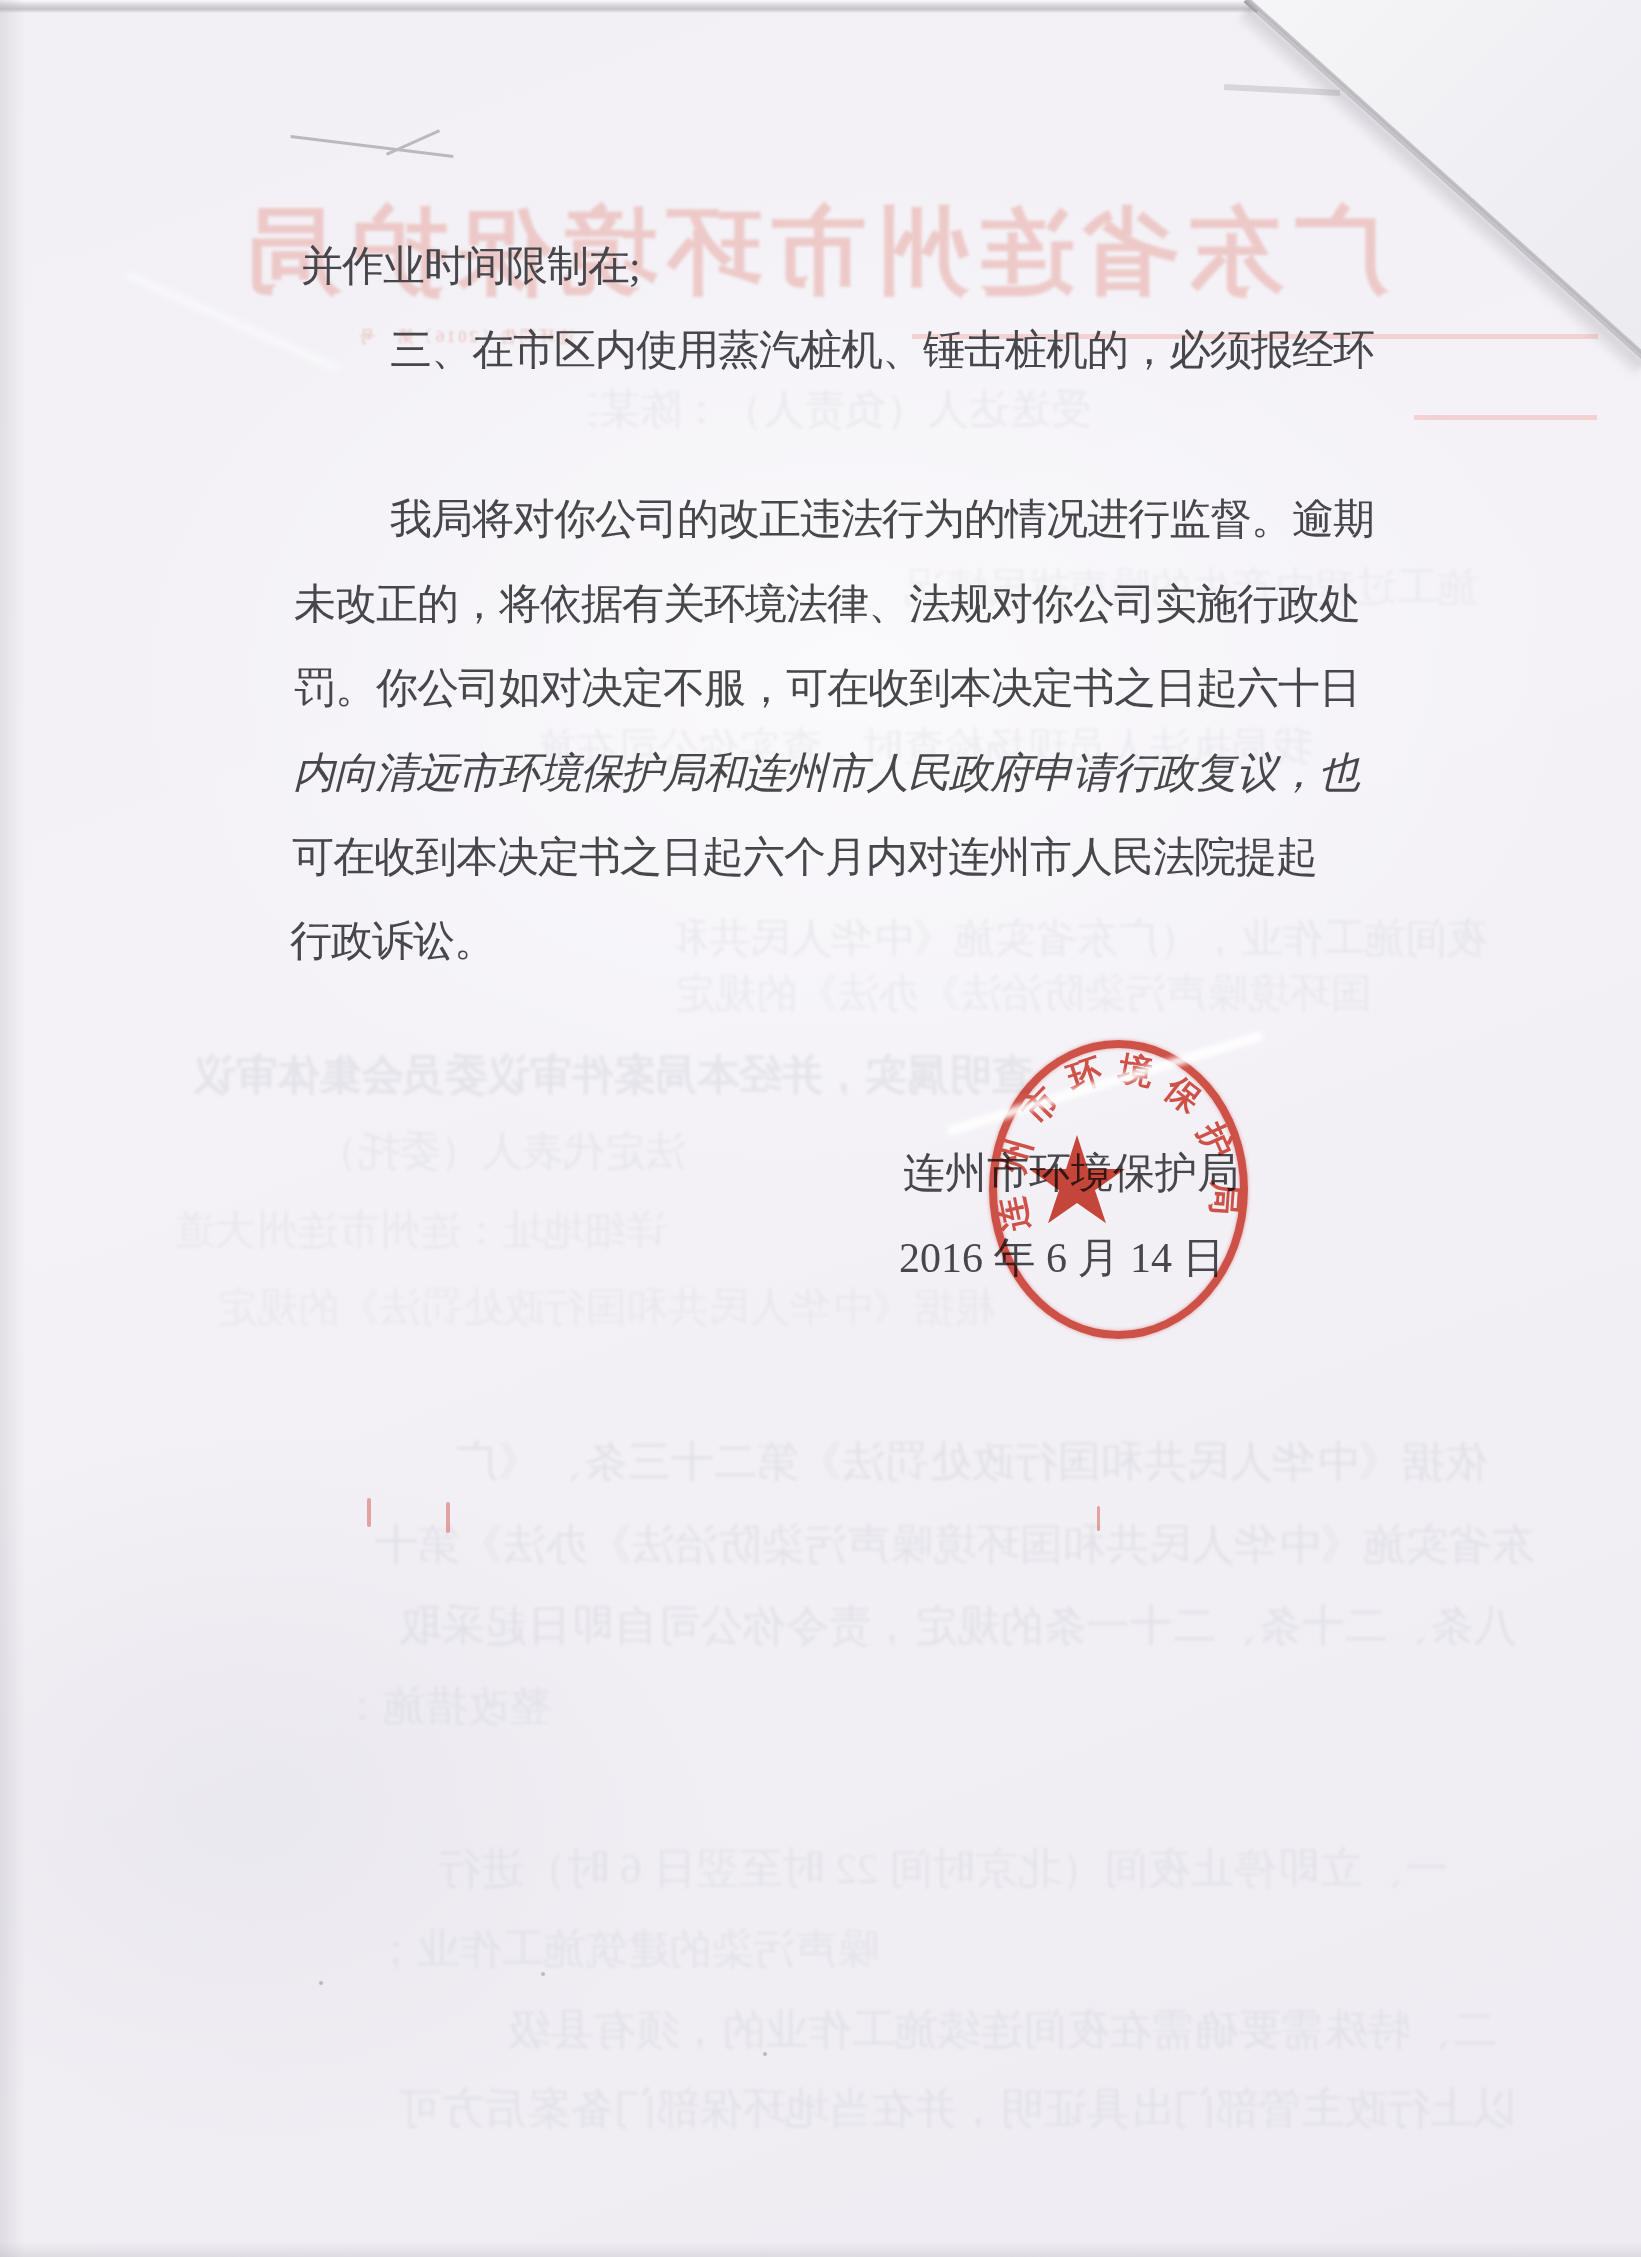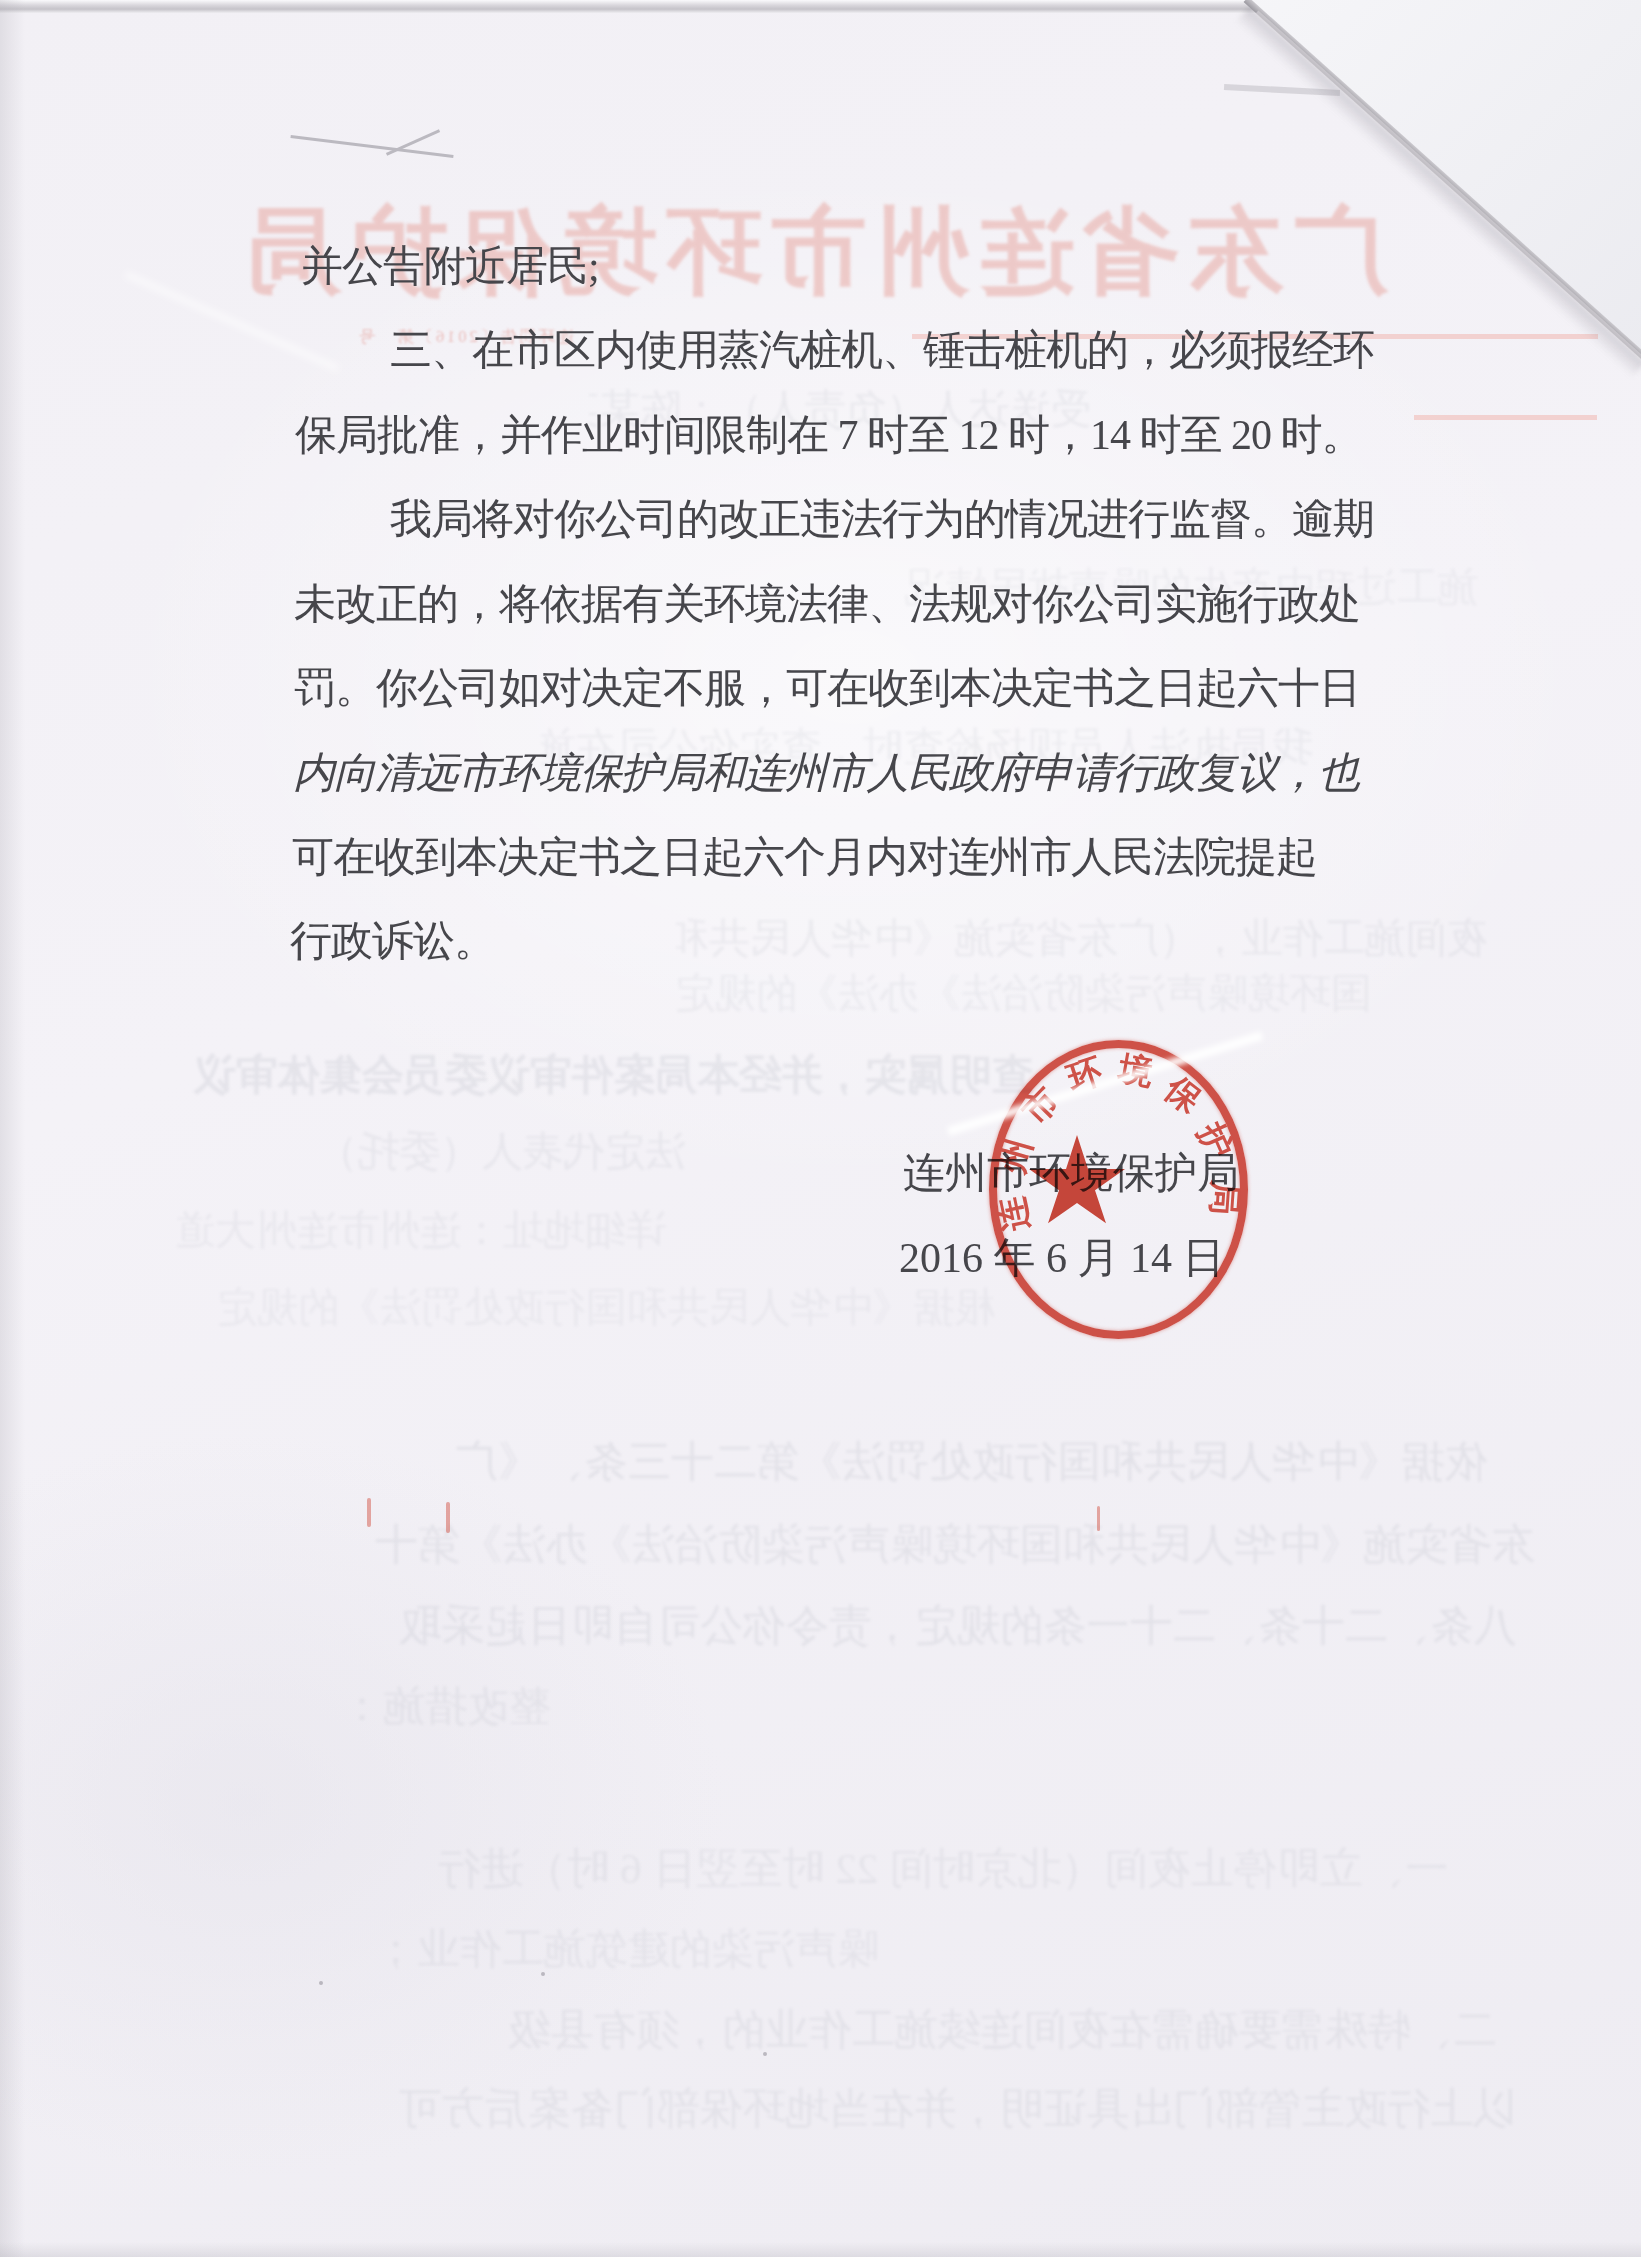--- a/index.html
+++ b/index.html
@@ -98,23 +98,22 @@
   <div class="speck" style="left:763px;top:2052px;"></div>
 
   <div class="topstrip"></div>
   <div class="left-edge"></div>
   <div class="bottom-edge"></div>
   <div class="fold-shadow"></div>
   <div class="fold"></div>
   <div class="fold-edge"></div>
   <div class="fold-inner"></div>
 
-<div class="doc-line" style="left: 301px; top: 238px;">并公告附近居民;</div>
+<div class="doc-line" style="left: 301px; top: 238px;">并作业时间限制在;</div>
     <div class="doc-line" style="left: 390px; top: 322px;">三、在市区内使用蒸汽桩机、锤击桩机的，必须报经环</div>
-    <div class="doc-line" style="left: 295px; top: 407px;">保局批准，并作业时间限制在 7 时至 12 时，14 时至 20 时。</div>
     <div class="doc-line" style="left: 390px; top: 491px; font-family: Liberation Serif, serif;">我局将对你公司的改正违法行为的情况进行监督。逾期</div>
     <div class="doc-line" style="left: 294px; top: 576px;">未改正的，将依据有关环境法律、法规对你公司实施行政处</div>
     <div class="doc-line" style="left: 294px; top: 660px;">罚。你公司如对决定不服，可在收到本决定书之日起六十日</div>
     <div class="doc-line" style="left: 293px; top: 745px; font-style: italic;">内向清远市环境保护局和连州市人民政府申请行政复议，也</div>
     <div class="doc-line" style="left: 292px; top: 829px;">可在收到本决定书之日起六个月内对连州市人民法院提起</div>
     <div class="doc-line" style="left: 290px; top: 913px;">行政诉讼。</div>
     <div class="bleed" style="left: 589px; top: 382px; width: 502px; font-size: 41px; opacity: 0.1; color: rgb(126, 133, 148); font-weight: 400;">受送达人（负责人）：陈某某</div>
     <div class="bleed" style="left: 850px; top: 560px; width: 628px; font-size: 41px; opacity: 0.08; color: rgb(126, 133, 148); font-weight: 400;">施工过程中产生的噪声扰民情况</div>
     <div class="bleed" style="left: 541px; top: 720px; width: 772px; font-size: 41px; opacity: 0.09; color: rgb(126, 133, 148); font-weight: 400;">我局执法人员现场检查时，查实你公司在施工</div>
     <div class="bleed" style="left: 676px; top: 911px; width: 811px; font-size: 41px; opacity: 0.1; color: rgb(126, 133, 148); font-weight: 400;">夜间施工作业，（广东省实施《中华人民共和</div>

